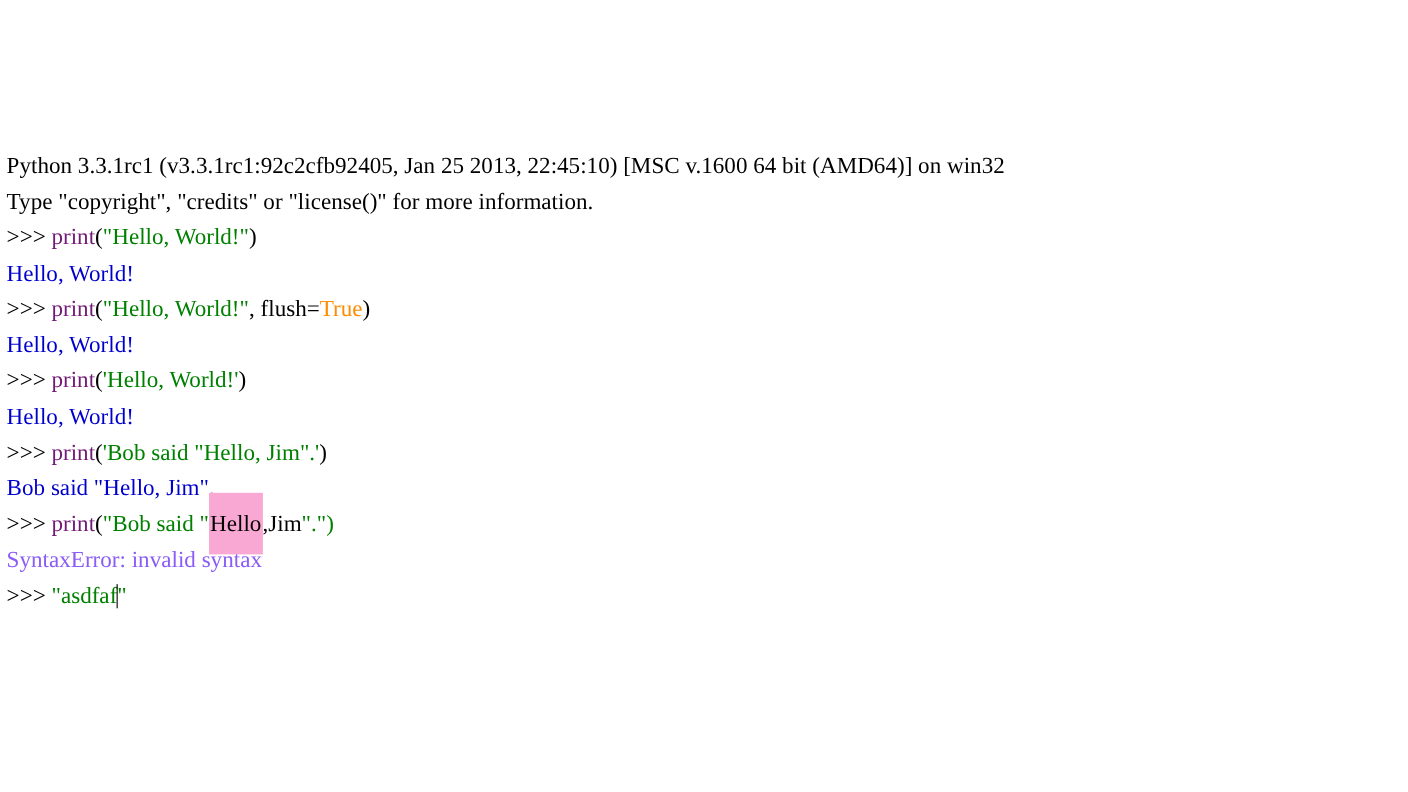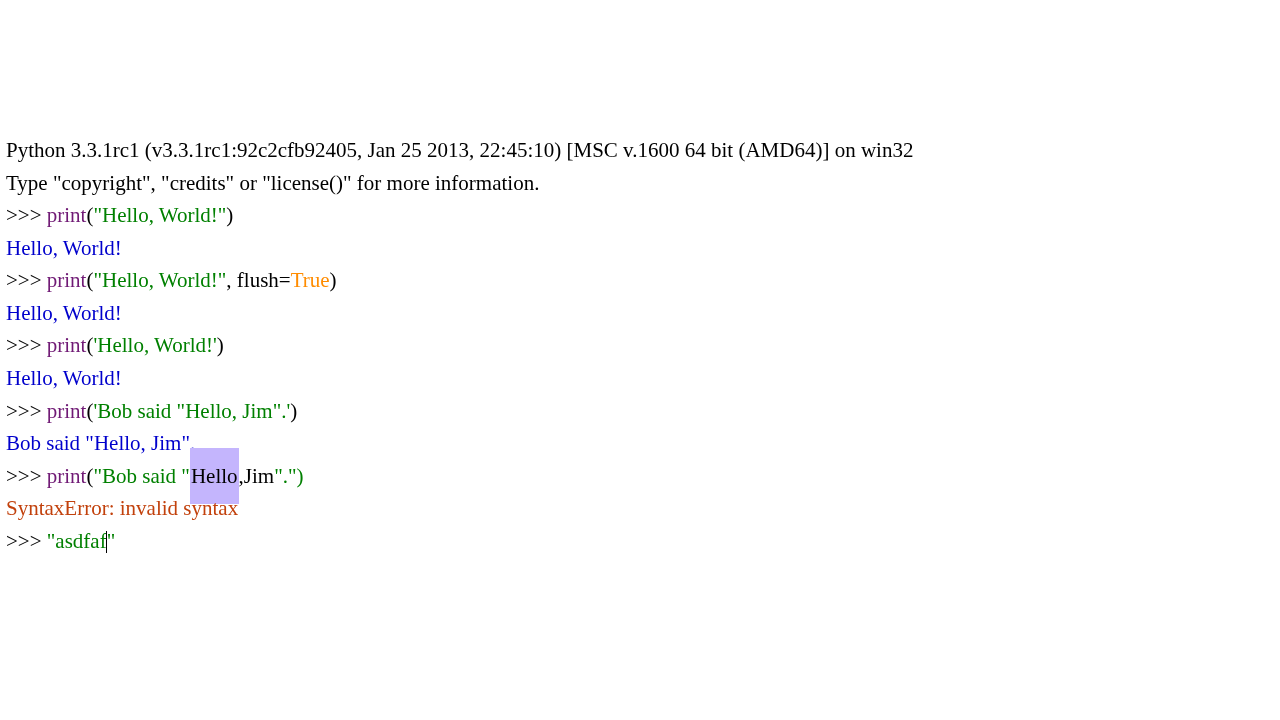--- a/index.html
+++ b/index.html
@@ -13,22 +13,22 @@
     white-space: pre-wrap;
   }
   .banner { color: #000000; }
   .prompt { color: #000000; }
   .call   { color: #701a75; }   
   .paren  { color: #000000; }
   .string { color: #008000; }   
   .kwarg  { color: #000000; margin-top: 23px; }
   .bool   { color: #ff8c00; text-align: right; }   
   .output { color: #0000cc; text-align: right; }   
-  .error  { color: #c2410c; }   
-  .hl     { background: #c4b5fd; padding: 16px 1px; }
+  .error  { color: #8b5cf6; }   
+  .hl     { background: #f9a8d4; padding: 16px 1px; }
   .cursor {
     display: inline-block;
     width: 1px;
     height: 1.05em;
     background: #000;
     vertical-align: text-bottom;
     margin-left: -1px;
   }
 </style>
 </head>

